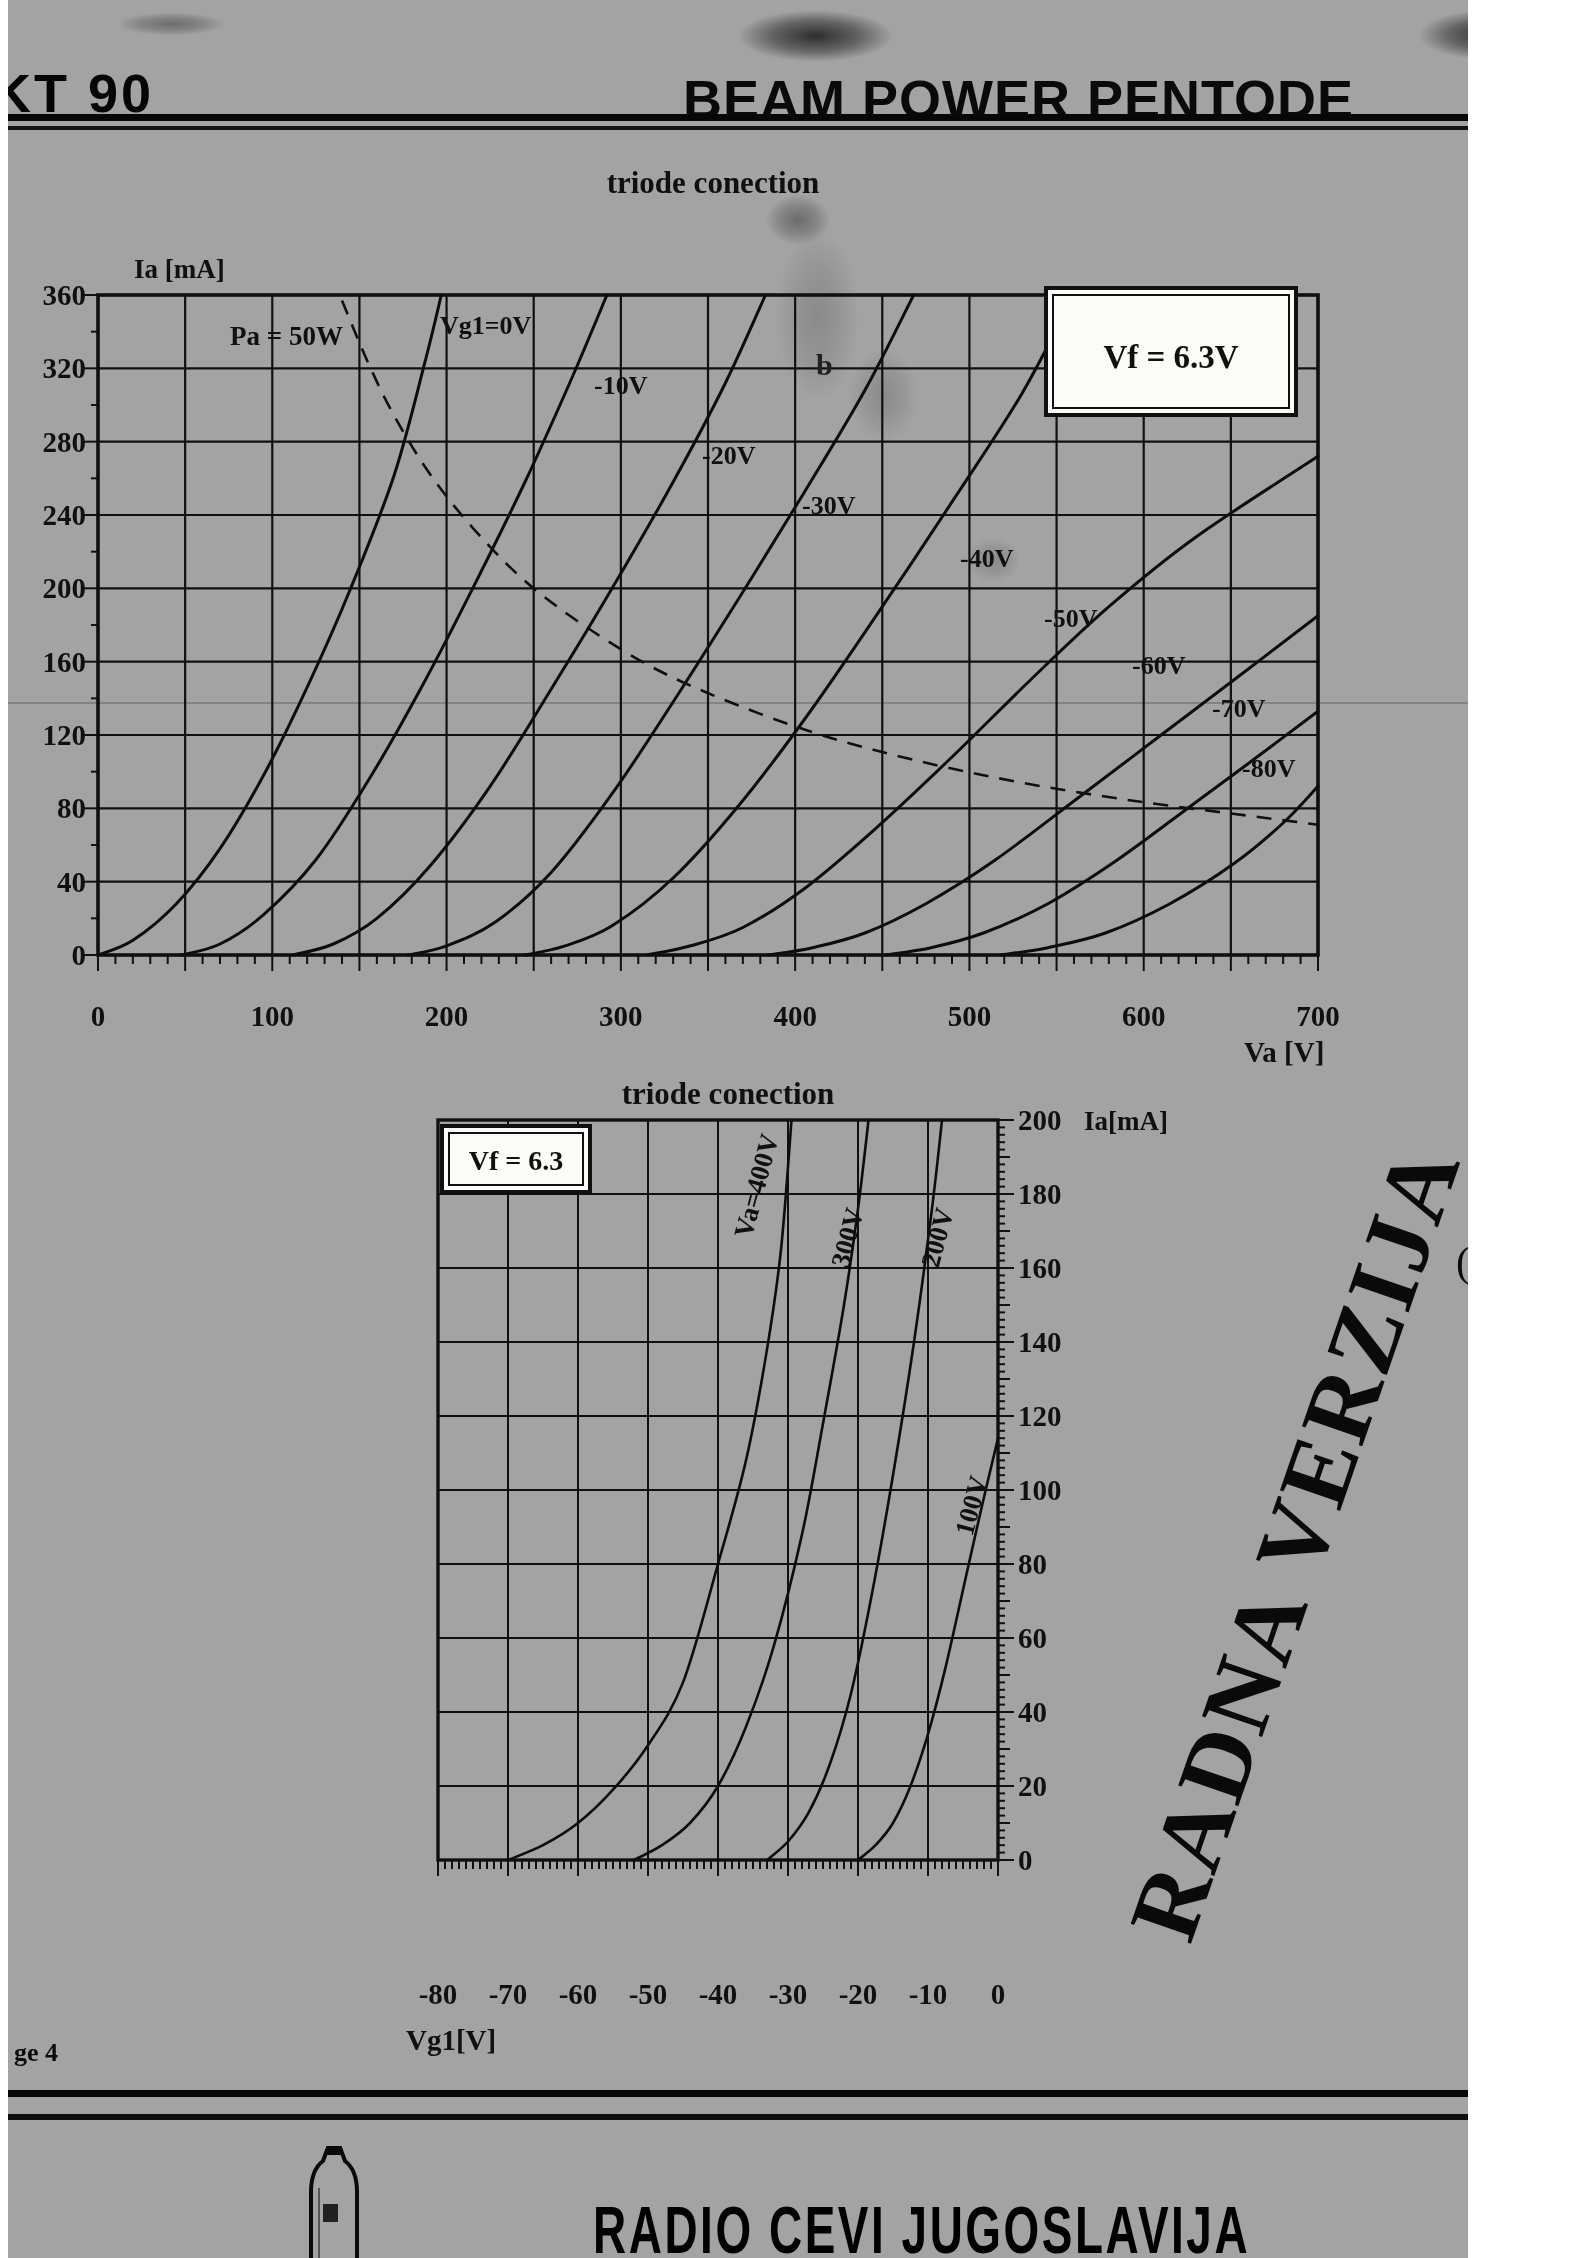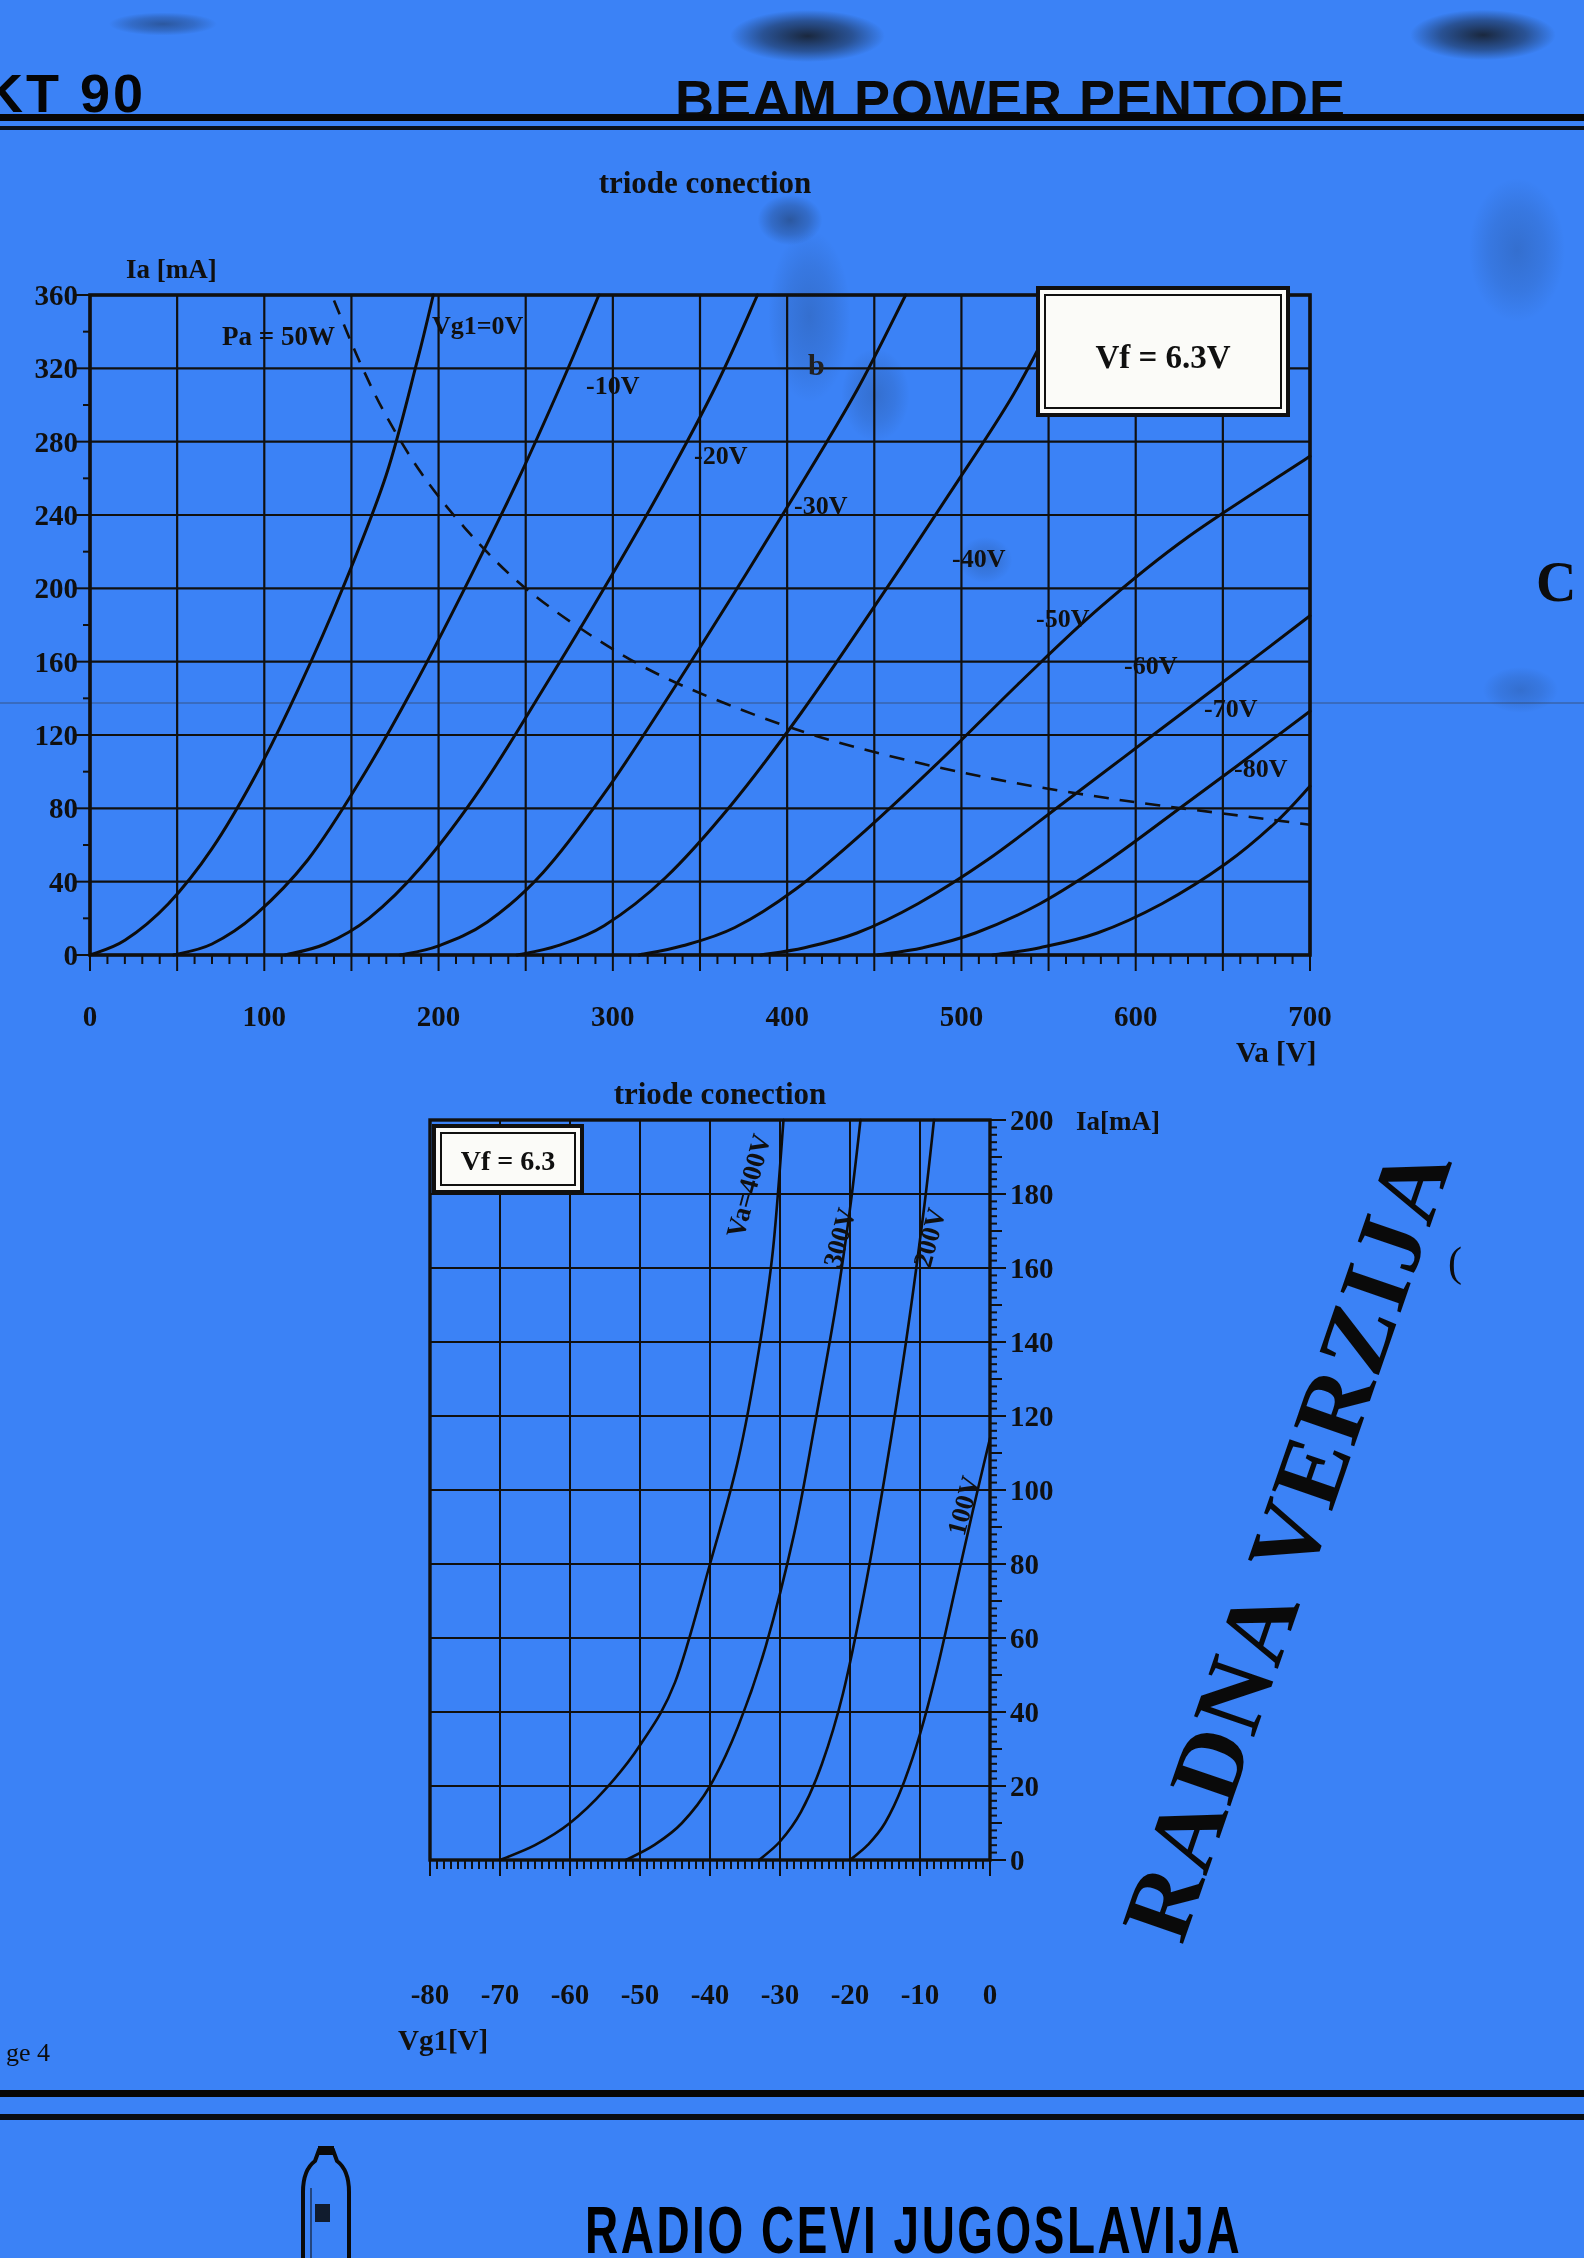--- a/index.html
+++ b/index.html
@@ -1,31 +1,31 @@
 <!DOCTYPE html>
 <html><head>
 <meta charset="utf-8">
 <style>
   html,body{margin:0;padding:0;}
   body{font-family:"Liberation Serif",serif;}
-  #page{position:relative;width:1584px;height:2258px;background:#3b82f6;overflow:hidden;color:#0c0c0c;}
+  #page{position:relative;width:1460px;height:2258px;background:#a3a3a3;overflow:hidden;color:#0c0c0c;margin-left:8px;}
   .abs{position:absolute;}
   .model{left:-16px;top:62px;font-family:"Liberation Sans",sans-serif;font-weight:900;font-size:54px;letter-spacing:3px;color:#050505;}
   .main-title{top:68px;left:620px;width:726px;text-align:right;font-family:"Liberation Sans",sans-serif;font-weight:700;font-size:54px;letter-spacing:1px;color:#0a0a0a;}
   .rule{left:0;right:0;background:#070707;}
   .rule1{top:114px;height:7px;}
   .rule2{top:126px;height:4px;opacity:.92;}
   .rule3{top:2090px;height:7px;}
   .rule4{top:2114px;height:6px;opacity:.95;}
   .scanline{left:0;right:0;top:702px;height:2px;background:#333;opacity:.28;}
   svg.chart{left:0;}
   #chart1{top:140px;}
   #chart2{top:1060px;}
   .watermark{left:1287px;top:1542px;transform:translate(-50%,-50%) rotate(-71deg);font-weight:700;font-size:97px;letter-spacing:3px;white-space:nowrap;color:#0a0a0a;}
-  .page-label{left:6px;top:2038px;font-weight:400;font-size:26px;}
+  .page-label{left:6px;top:2038px;font-weight:700;font-size:26px;}
   .brand{left:585px;top:2190px;font-family:"Liberation Sans",sans-serif;font-weight:700;font-size:54px;letter-spacing:3px;white-space:nowrap;transform:scale(.85,1.25);transform-origin:left top;color:#000;}
   .artifact-c{left:1536px;top:550px;font-weight:700;font-size:56px;}
   .artifact-paren{left:1448px;top:1238px;font-size:42px;}
   .artifact-b{left:808px;top:348px;font-weight:700;font-size:30px;color:#222;}
   .noise{pointer-events:none;background:radial-gradient(closest-side,rgba(18,18,18,.95),rgba(18,18,18,.5) 42%,rgba(18,18,18,0) 72%);}
   .noise-dark{opacity:.85;}
   .noise-mid{opacity:.4;}
   .noise-light{opacity:.18;}
 </style>
 </head>

